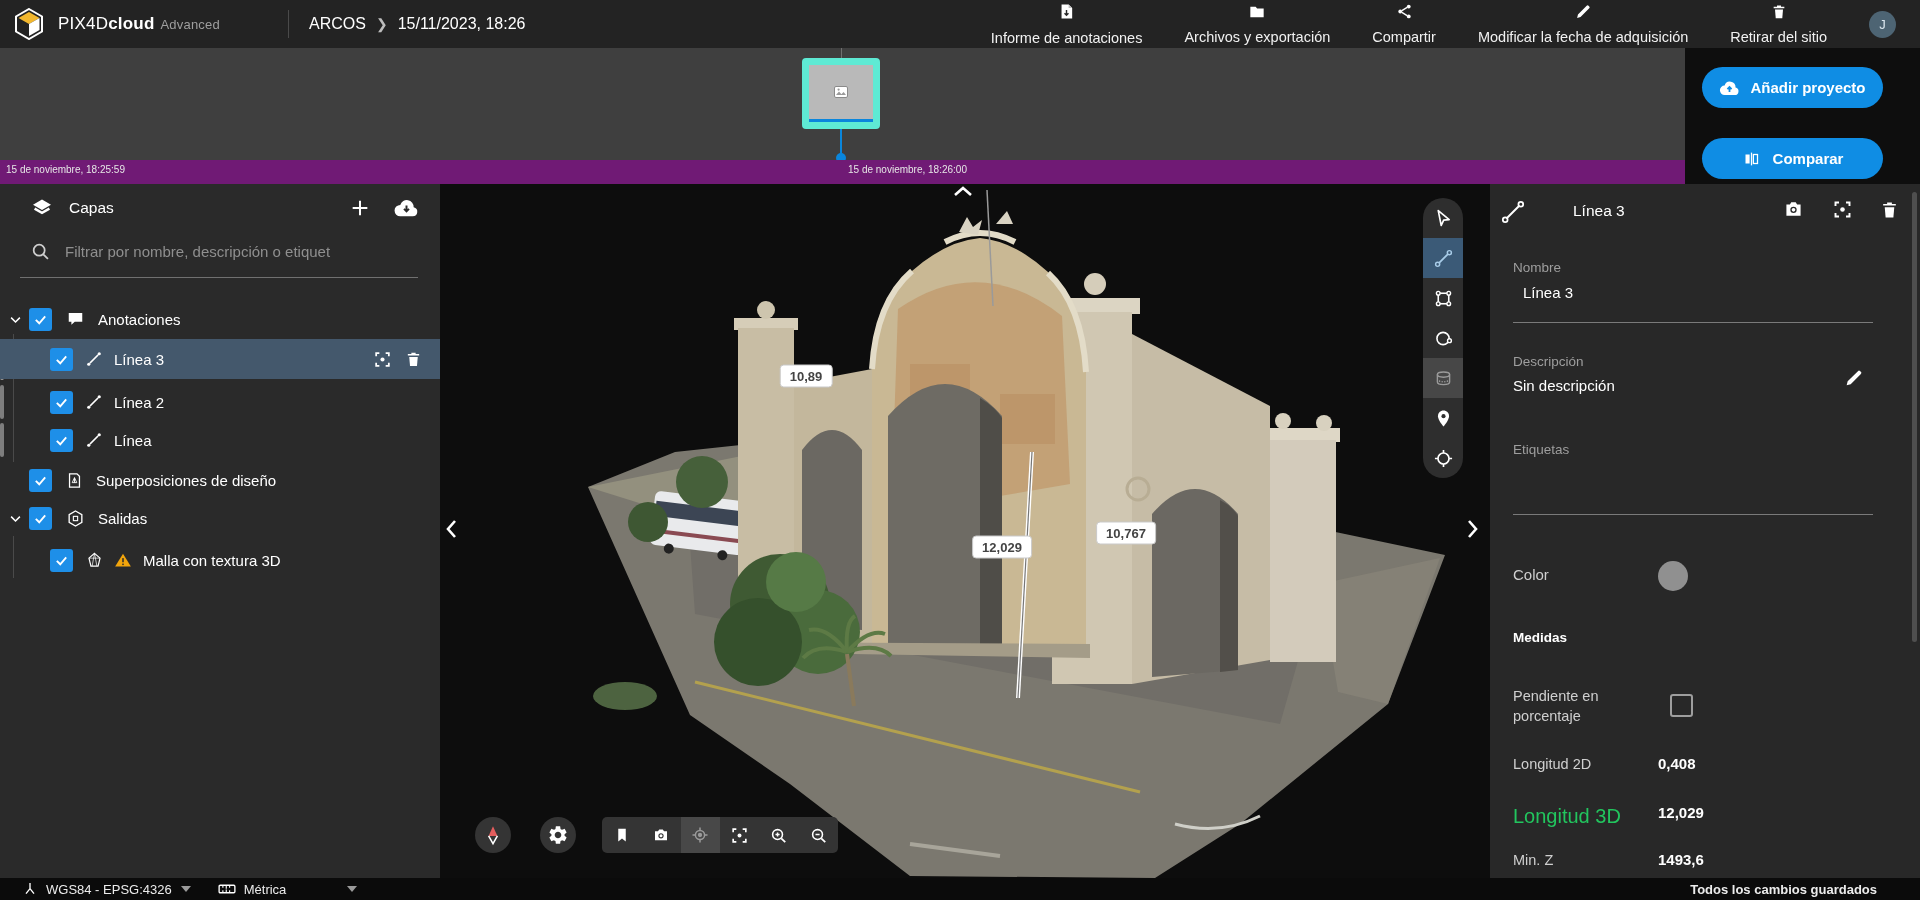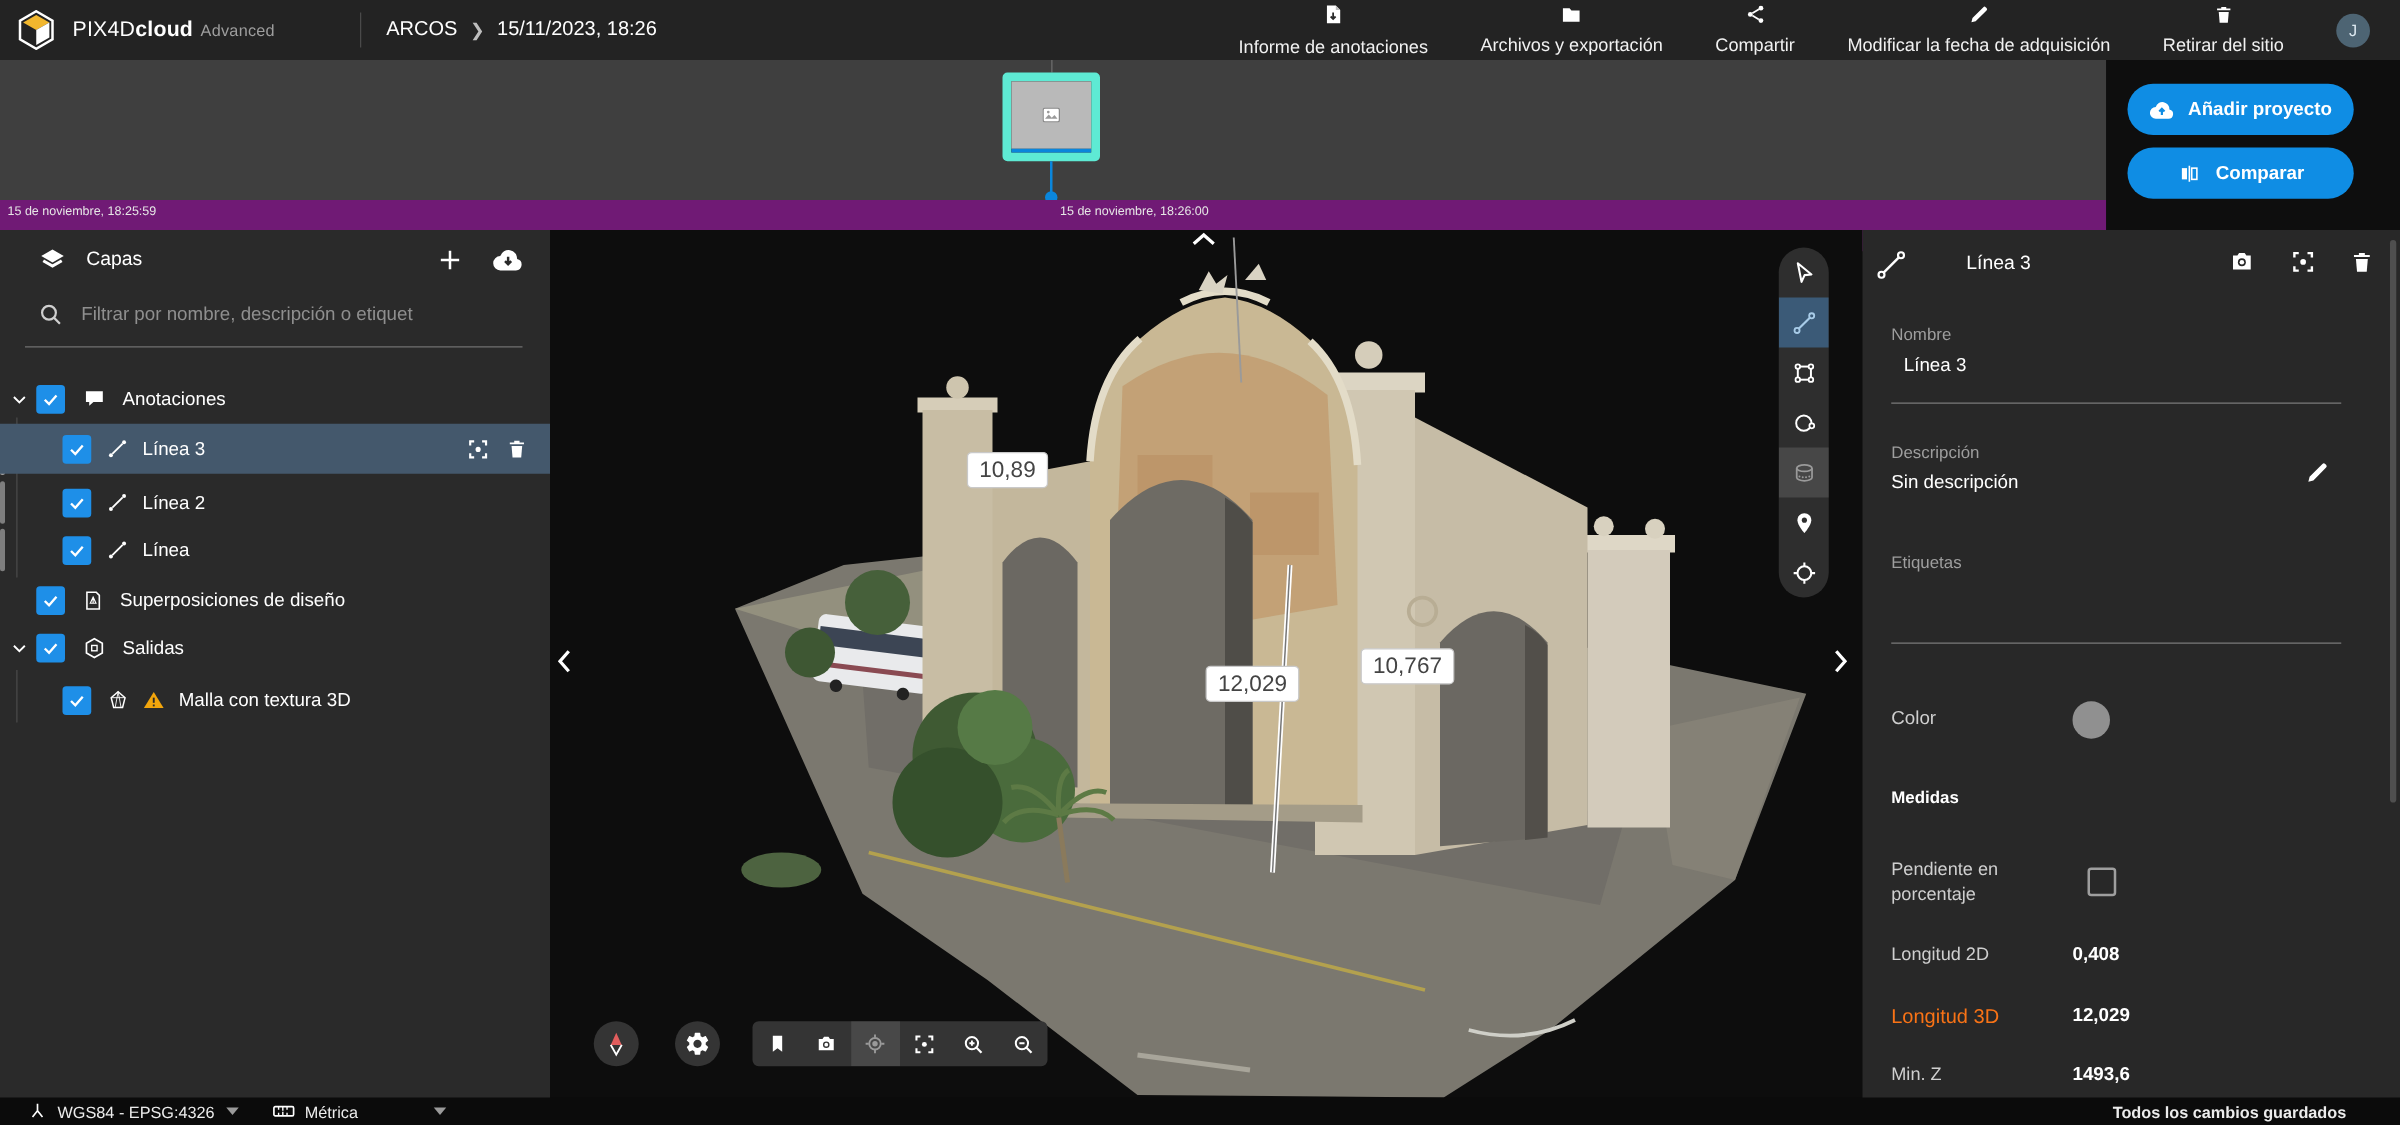--- a/index.html
+++ b/index.html
@@ -29,42 +29,42 @@
   .thumb-band { width:100%; height:17px; background:#0a86dc; color:#fff; font-size:11px; display:flex; align-items:center; justify-content:center; }
   .tl-markline { left:840px; top:81px; width:2px; height:26px; background:#0a86dc; }
   .tl-dot { left:836px; top:105px; width:10px; height:10px; border-radius:50%; background:#0a86dc; }
   .tl-scale { left:0; top:160px; width:1685px; height:41px; background:#701a75; font-size:10px; color:#e6e6e6; }
   .tl-time-left { left:6px; top:4px; }
   .tl-time-marker { left:848px; top:4px; }
 
   
   .proj-box { left:1685px; top:48px; width:235px; height:136px; background:#0e0e0e; }
   .blue-btn { position:absolute; left:17px; width:181px; height:41px; border-radius:21px; background:#0f8de4; border:none; color:#fff; font-family:"Liberation Sans",sans-serif; font-size:15px; font-weight:bold; display:flex; align-items:center; justify-content:center; gap:10px; cursor:pointer; }
-  .btn-add { top:19px; } .btn-cmp { top:70px;gap:12px; }
+  .btn-add { top:19px; } .btn-cmp { top:90px;gap:12px; }
 
   
   .left-panel { left:0; top:184px; width:440px; height:696px; background:#2a2a2a; }
   .lp-header { left:0; top:8px; width:440px; height:32px; display:flex; align-items:center; position:absolute; }
   .lp-title { font-size:15.5px; margin-left:15px; }
   .lp-header-icons { margin-left:auto; display:flex; gap:22px; margin-right:20px; align-items:center; }
   .lp-search { left:0; top:52px; width:440px; height:30px; position:absolute; display:flex; align-items:center; }
   .lp-search input { background:transparent; border:none; outline:none; color:#ddd; font-size:15px; width:340px; margin-left:14px; font-family:"Liberation Sans",sans-serif; }
   .lp-search input::placeholder { color:#8f8f8f; }
   .lp-underline { left:20px; top:93px; width:398px; height:1px; background:#707070; }
   .tree-row { position:absolute; left:0; width:440px; display:flex; align-items:center; cursor:pointer; }
   .tree-row .lbl { font-size:15px; color:#fff; white-space:nowrap; }
   .cb { width:23px; height:23px; background:#1e8fe8; border-radius:3px; display:flex; align-items:center; justify-content:center; flex:none; cursor:pointer; }
   .cb-off { background:transparent; border:2px solid #9e9e9e; }
   .row-sel { background:#44586c; }
   .guide { position:absolute; width:1px; background:#4a4a4a; left:13px; }
   .lscroll { position:absolute; left:0; width:4px; border-radius:2px; }
 
   
   .viewer { left:440px; top:184px; width:1050px; height:696px; background:#0d0d0d; overflow:hidden; }
-  .meas-label { position:absolute; background:#fff; color:#444; font-size:18px; font-weight:normal; padding:3px 9px; border-radius:4px; border:1px solid #c9c9c9; transform:translate(-50%,-50%); }
+  .meas-label { position:absolute; background:#fff; color:#444; font-size:13px; font-weight:bold; padding:3px 9px; border-radius:4px; border:1px solid #c9c9c9; transform:translate(-50%,-50%); }
   .vchev { position:absolute; color:#fff; cursor:pointer; }
   .palette { position:absolute; left:983px; top:14px; width:40px; border-radius:20px; background:#2e2e2e; overflow:hidden; }
   .pal-item { width:40px; height:40px; display:flex; align-items:center; justify-content:center; cursor:pointer; color:#fff; }
   .pal-sel { background:#3b5a77; color:#a8cce8; }
   .pal-vol { background:#474747; color:#9a9a9a; }
   .vbtn-circle { position:absolute; width:36px; height:36px; border-radius:50%; background:#343434; display:flex; align-items:center; justify-content:center; cursor:pointer; }
   .vtool-group { position:absolute; left:162px; top:633px; width:236px; height:36px; background:#343434; border-radius:5px; display:flex; overflow:hidden; }
   .vtool { width:39.3px; height:36px; display:flex; align-items:center; justify-content:center; cursor:pointer; }
   .vtool-active { background:#484848; }
 
@@ -668,21 +668,21 @@
     <div class="rswatch"></div>
 
     <span class="rp-value" style="left:23px;top:446px;font-size:13.5px;font-weight:bold">Medidas</span>
 
     <span class="rp-label" style="left:23px;top:502px;width:140px;font-size:14.5px;line-height:20px;color:#cfcfcf">Pendiente en porcentaje</span>
     <span class="cb cb-off" style="position:absolute;left:180px;top:510px"></span>
 
     <span class="rp-label" style="left:23px;top:572px;font-size:14.5px;color:#cfcfcf">Longitud 2D</span>
     <span class="rp-value" style="left:168px;top:571px;font-weight:bold">0,408</span>
 
-    <span class="rp-label" style="left:23px;top:621px;font-size:16px;color:#f97316">Longitud 3D</span>
+    <span class="rp-label" style="left:23px;top:621px;font-size:20px;color:#22c55e">Longitud 3D</span>
     <span class="rp-value" style="left:168px;top:620px;font-weight:bold">12,029</span>
 
     <span class="rp-label" style="left:23px;top:668px;font-size:14.5px;color:#cfcfcf">Min. Z</span>
     <span class="rp-value" style="left:168px;top:667px;font-weight:bold">1493,6</span>
 
     <div class="rp-scroll"></div>
   </aside>
 
   <footer class="abs statusbar">
     <div class="sb-group" style="margin-left:22px">

